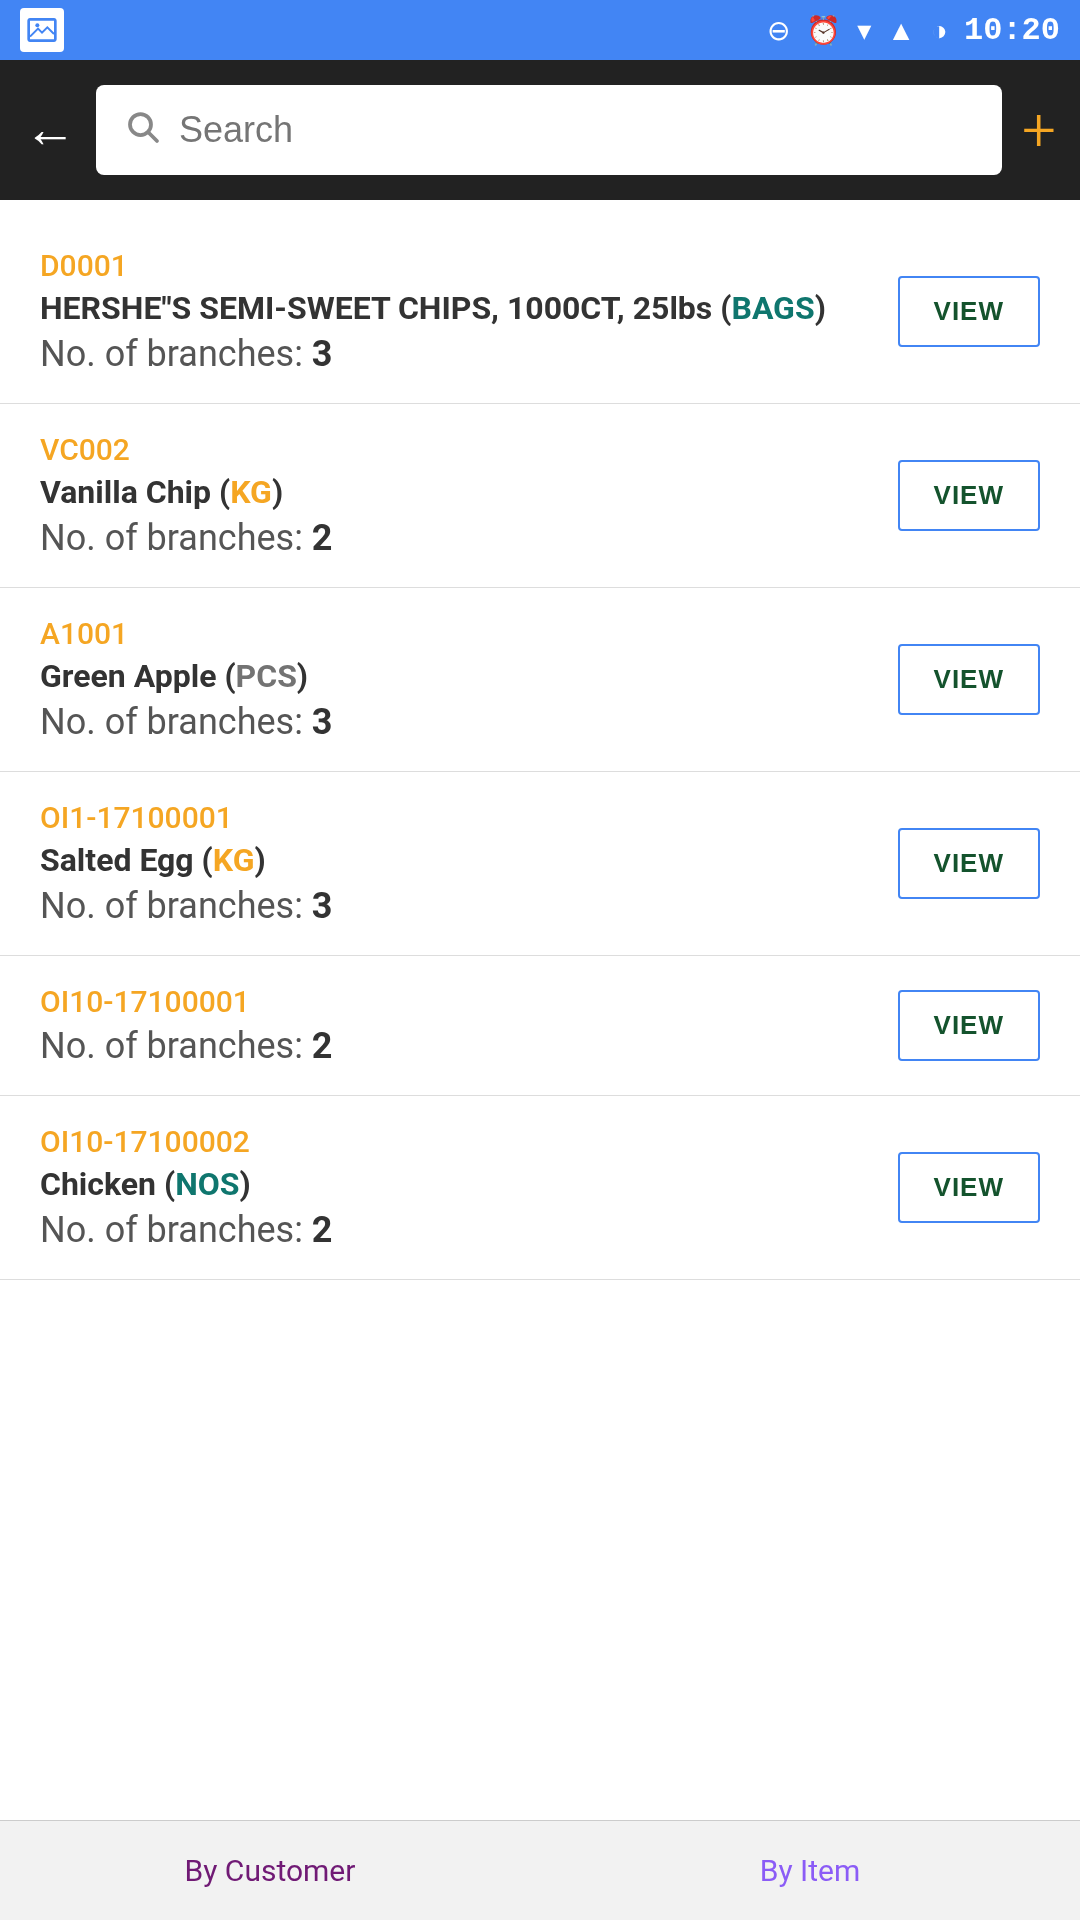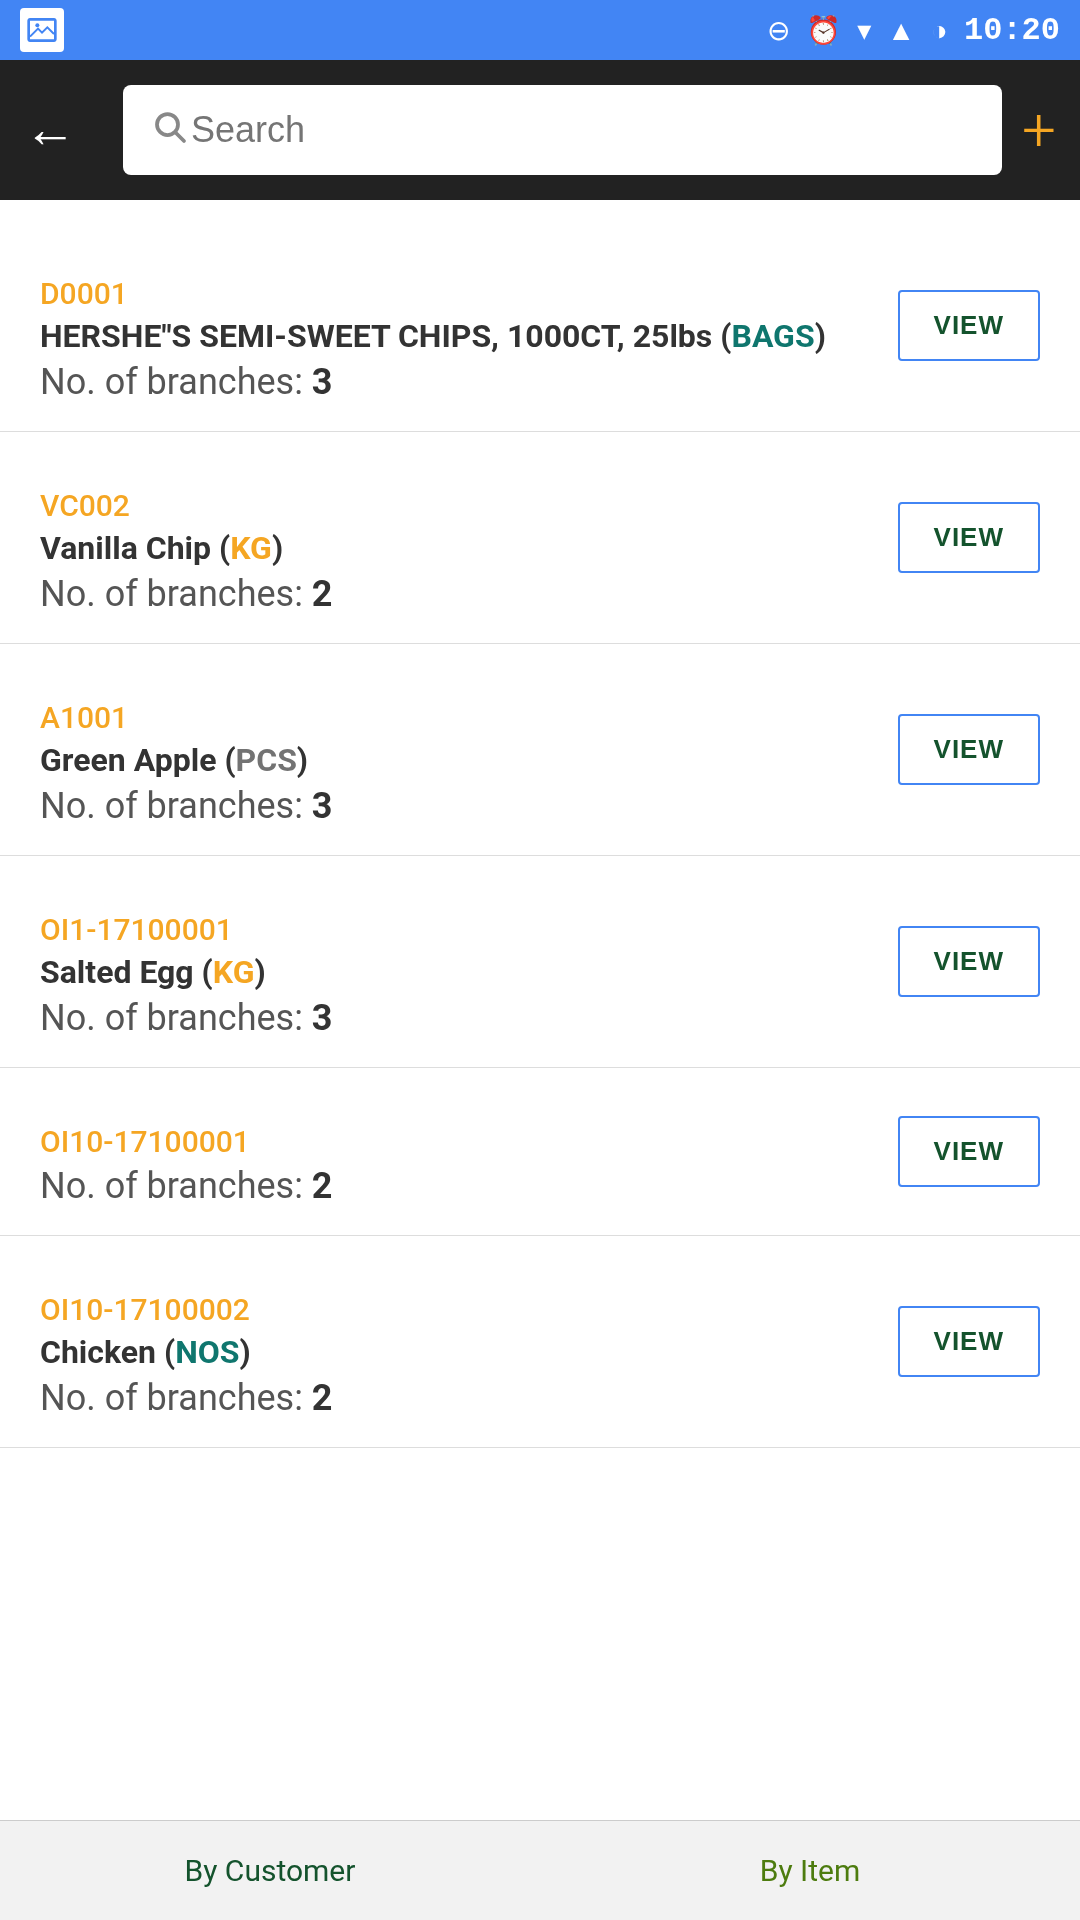--- a/index.html
+++ b/index.html
@@ -71,22 +71,21 @@
       flex-shrink: 0;
     }
     .search-box {
       flex: 1;
       height: 90px;
       background: white;
       border-radius: 8px;
       display: flex;
       align-items: center;
       padding: 0 28px;
-      gap: 4px;
-      margin-left: 27px;
+      gap: 19px;
     }
     .search-icon-wrap {
       color: #888;
       font-size: 36px;
     }
     .search-input {
       border: none;
       outline: none;
       font-size: 36px;
       color: #999;
@@ -111,21 +110,20 @@
     .list-item {
       padding: 28px 40px 28px 40px;
       border-bottom: 1px solid #ddd;
       display: flex;
       align-items: center;
       justify-content: space-between;
     }
 
     .item-info {
       flex: 1;
-      margin-top: 28px;
     }
 
     .item-code {
       font-size: 30px;
       color: #f5a623;
       font-weight: 500;
       margin-bottom: 6px;
     }
 
     .item-name {
@@ -178,25 +176,25 @@
       justify-content: center;
       height: 100%;
       cursor: pointer;
     }
 
     .tab-label {
       font-size: 30px;
     }
 
     .tab-label.inactive {
-      color: #14532d;
+      color: #701a75;
     }
 
     .tab-label.active {
-      color: #4d7c0f;
+      color: #8b5cf6;
     }
 
     
     .bottom-spacer {
       height: 110px;
     }
   </style>
 </head>
 <body>
 

